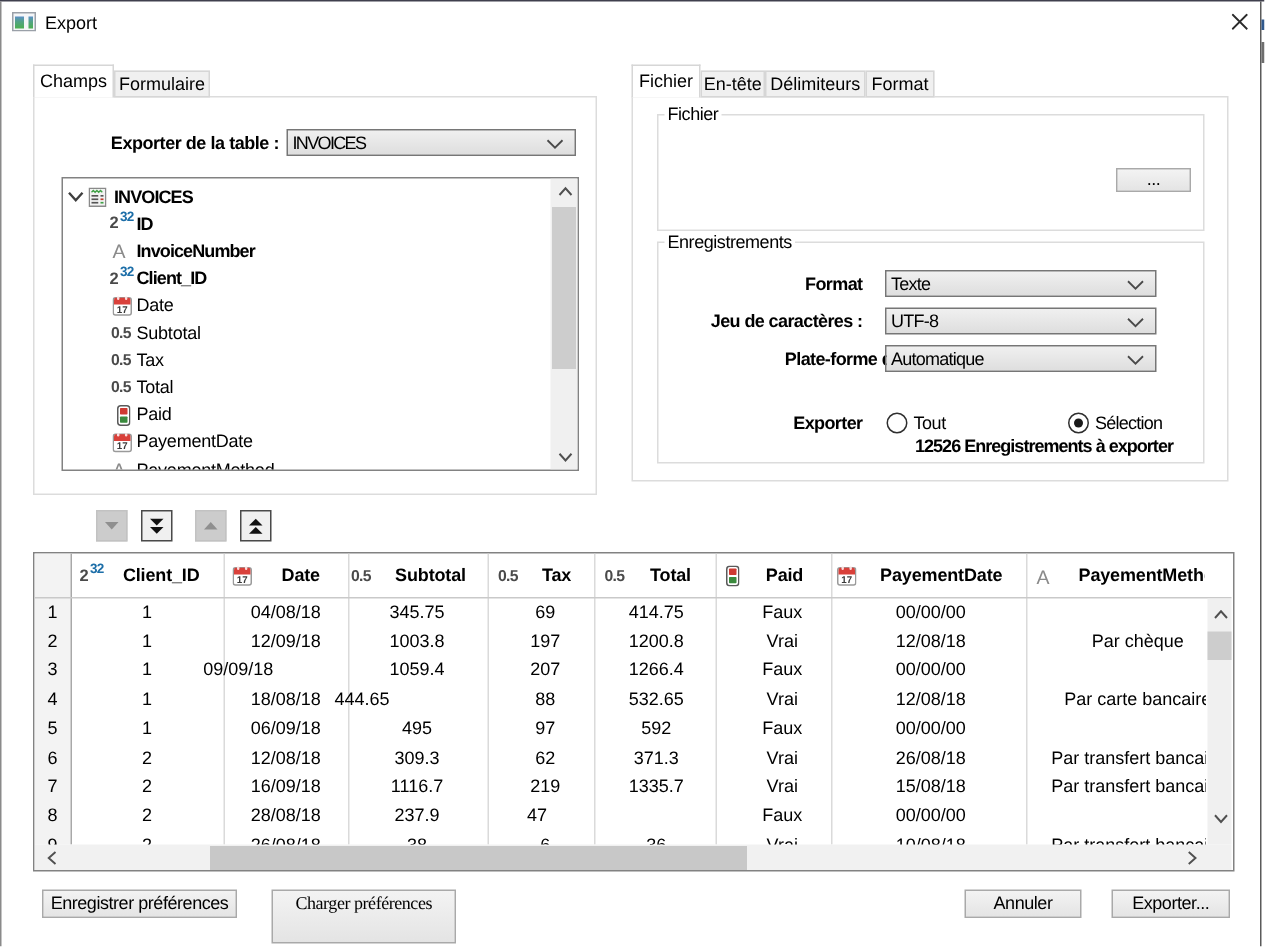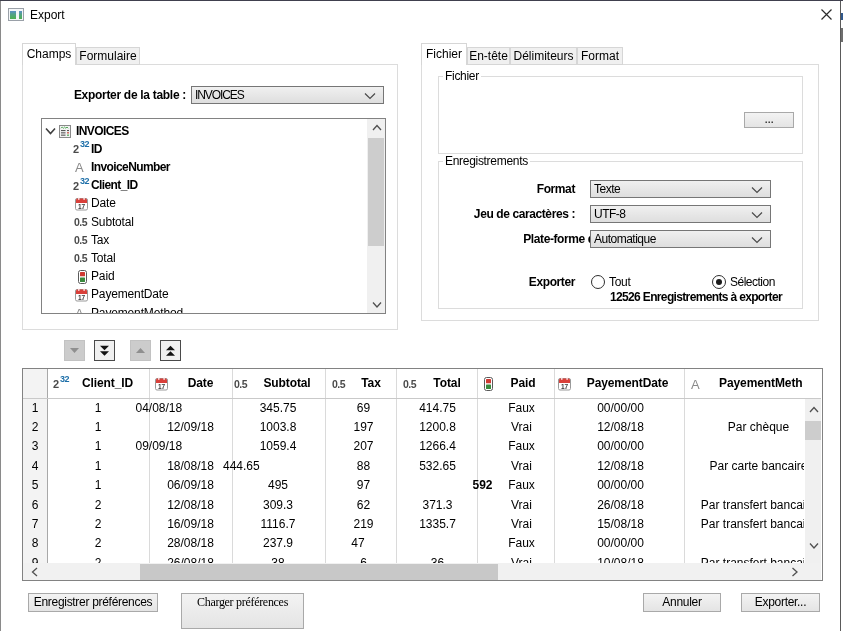--- a/index.html
+++ b/index.html
@@ -211,21 +211,21 @@
 <rect x="8.3" y="0.6" width="1.6" height="2.4" rx="0.8" fill="#fbdddd"></rect>
 <text x="6.5" y="11.6" font-family="Liberation Sans" font-size="6.5" font-weight="bold" fill="#3a3a3a" text-anchor="middle">17</text>
 </svg>
       <div class="abs" style="left:548px;top:7px;width:113px;height:15px;line-height:15px;font-weight:bold;letter-spacing:-0.1px;text-align:center;overflow:hidden;white-space:nowrap;">PayementDate</div>
       <span class="abs" style="left:668px;top:8.5px;color:#8a8a8a;font-size:13px;line-height:13px;">A</span>
       <div class="abs" style="left:679px;top:7px;width:101px;height:15px;overflow:hidden;">
         <div style="position:absolute;left:-84px;width:300px;text-align:center;line-height:15px;font-weight:bold;letter-spacing:-0.1px;white-space:nowrap;">PayementMethod</div>
       </div>
       <div class="abs" style="left:-43px;top:29.6px;width:110px;height:19px;line-height:19px;text-align:center;">1</div>
       <div class="abs" style="left:20px;top:29.6px;width:110px;height:19px;line-height:19px;text-align:center;">1</div>
-      <div class="abs" style="left:112.5px;top:29.6px;width:110px;height:19px;line-height:19px;">04/08/18</div>
+      <div class="abs" style="left:112.5px;top:29.6px;width:110px;height:19px;line-height:19px;text-align:center;">04/08/18</div>
       <div class="abs" style="left:200px;top:29.6px;width:110px;height:19px;line-height:19px;text-align:center;">345.75</div>
       <div class="abs" style="left:285.5px;top:29.6px;width:110px;height:19px;line-height:19px;text-align:center;">69</div>
       <div class="abs" style="left:359.5px;top:29.6px;width:110px;height:19px;line-height:19px;text-align:center;">414.75</div>
       <div class="abs" style="left:443.5px;top:29.6px;width:110px;height:19px;line-height:19px;text-align:center;">Faux</div>
       <div class="abs" style="left:542.5px;top:29.6px;width:110px;height:19px;line-height:19px;text-align:center;">00/00/00</div>
       <div class="abs" style="left:-43px;top:49px;width:110px;height:19px;line-height:19px;text-align:center;">2</div>
       <div class="abs" style="left:20px;top:49px;width:110px;height:19px;line-height:19px;text-align:center;">1</div>
       <div class="abs" style="left:112.5px;top:49px;width:110px;height:19px;line-height:19px;text-align:center;">12/09/18</div>
       <div class="abs" style="left:200px;top:49px;width:110px;height:19px;line-height:19px;text-align:center;">1003.8</div>
       <div class="abs" style="left:285.5px;top:49px;width:110px;height:19px;line-height:19px;text-align:center;">197</div>
@@ -252,21 +252,21 @@
       <div class="abs" style="left:443.5px;top:87.8px;width:110px;height:19px;line-height:19px;text-align:center;">Vrai</div>
       <div class="abs" style="left:542.5px;top:87.8px;width:110px;height:19px;line-height:19px;text-align:center;">12/08/18</div>
       <div class="abs" style="left:661.5px;top:87.8px;width:119px;height:19px;line-height:19px;overflow:hidden;">
         <div style="position:absolute;left:-76px;width:300px;text-align:center;">Par carte bancaire</div>
       </div>
       <div class="abs" style="left:-43px;top:107.2px;width:110px;height:19px;line-height:19px;text-align:center;">5</div>
       <div class="abs" style="left:20px;top:107.2px;width:110px;height:19px;line-height:19px;text-align:center;">1</div>
       <div class="abs" style="left:112.5px;top:107.2px;width:110px;height:19px;line-height:19px;text-align:center;">06/09/18</div>
       <div class="abs" style="left:200px;top:107.2px;width:110px;height:19px;line-height:19px;text-align:center;">495</div>
       <div class="abs" style="left:285.5px;top:107.2px;width:110px;height:19px;line-height:19px;text-align:center;">97</div>
-      <div class="abs" style="left:359.5px;top:107.2px;width:110px;height:19px;line-height:19px;text-align:right;font-weight:bold;">592</div>
+      <div class="abs" style="left:359.5px;top:107.2px;width:110px;height:19px;line-height:19px;text-align:center;">592</div>
       <div class="abs" style="left:443.5px;top:107.2px;width:110px;height:19px;line-height:19px;text-align:center;">Faux</div>
       <div class="abs" style="left:542.5px;top:107.2px;width:110px;height:19px;line-height:19px;text-align:center;">00/00/00</div>
       <div class="abs" style="left:-43px;top:126.6px;width:110px;height:19px;line-height:19px;text-align:center;">6</div>
       <div class="abs" style="left:20px;top:126.6px;width:110px;height:19px;line-height:19px;text-align:center;">2</div>
       <div class="abs" style="left:112.5px;top:126.6px;width:110px;height:19px;line-height:19px;text-align:center;">12/08/18</div>
       <div class="abs" style="left:200px;top:126.6px;width:110px;height:19px;line-height:19px;text-align:center;">309.3</div>
       <div class="abs" style="left:285.5px;top:126.6px;width:110px;height:19px;line-height:19px;text-align:center;">62</div>
       <div class="abs" style="left:359.5px;top:126.6px;width:110px;height:19px;line-height:19px;text-align:center;">371.3</div>
       <div class="abs" style="left:443.5px;top:126.6px;width:110px;height:19px;line-height:19px;text-align:center;">Vrai</div>
       <div class="abs" style="left:542.5px;top:126.6px;width:110px;height:19px;line-height:19px;text-align:center;">26/08/18</div>

